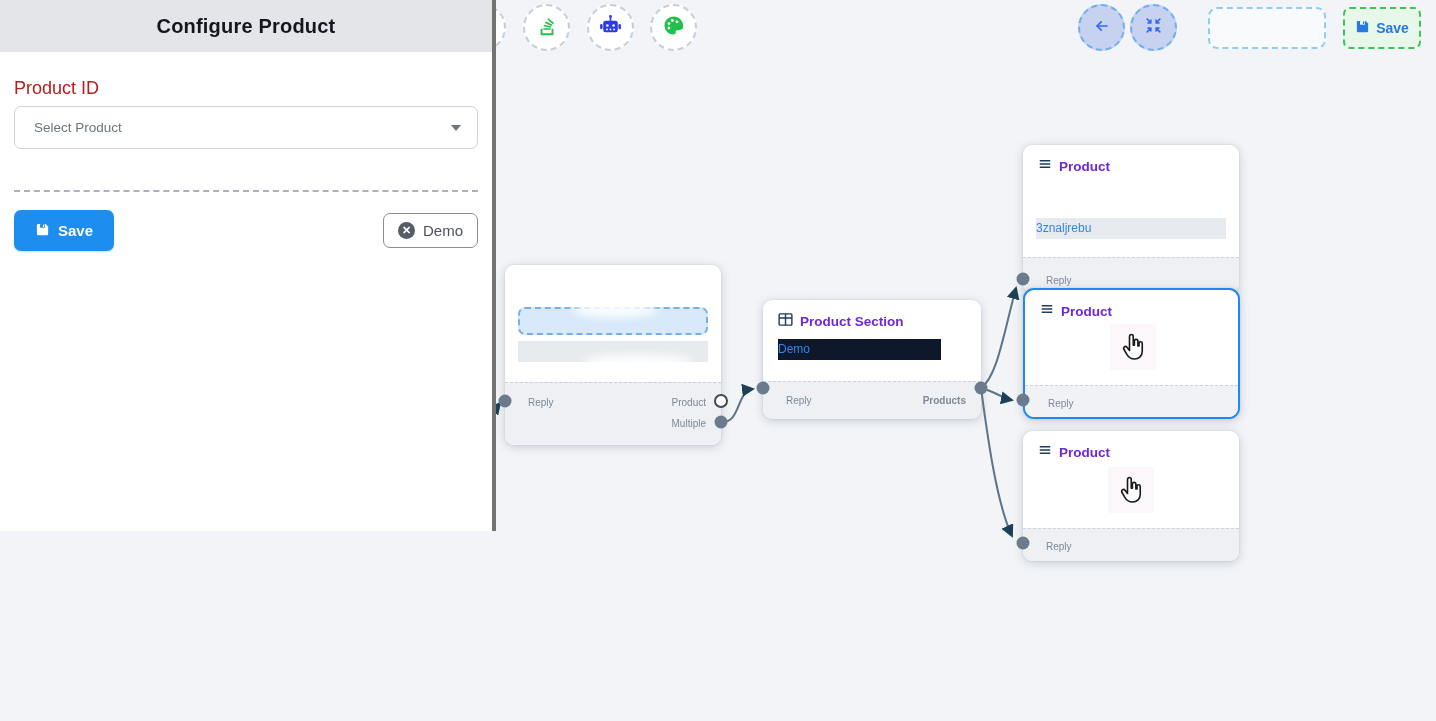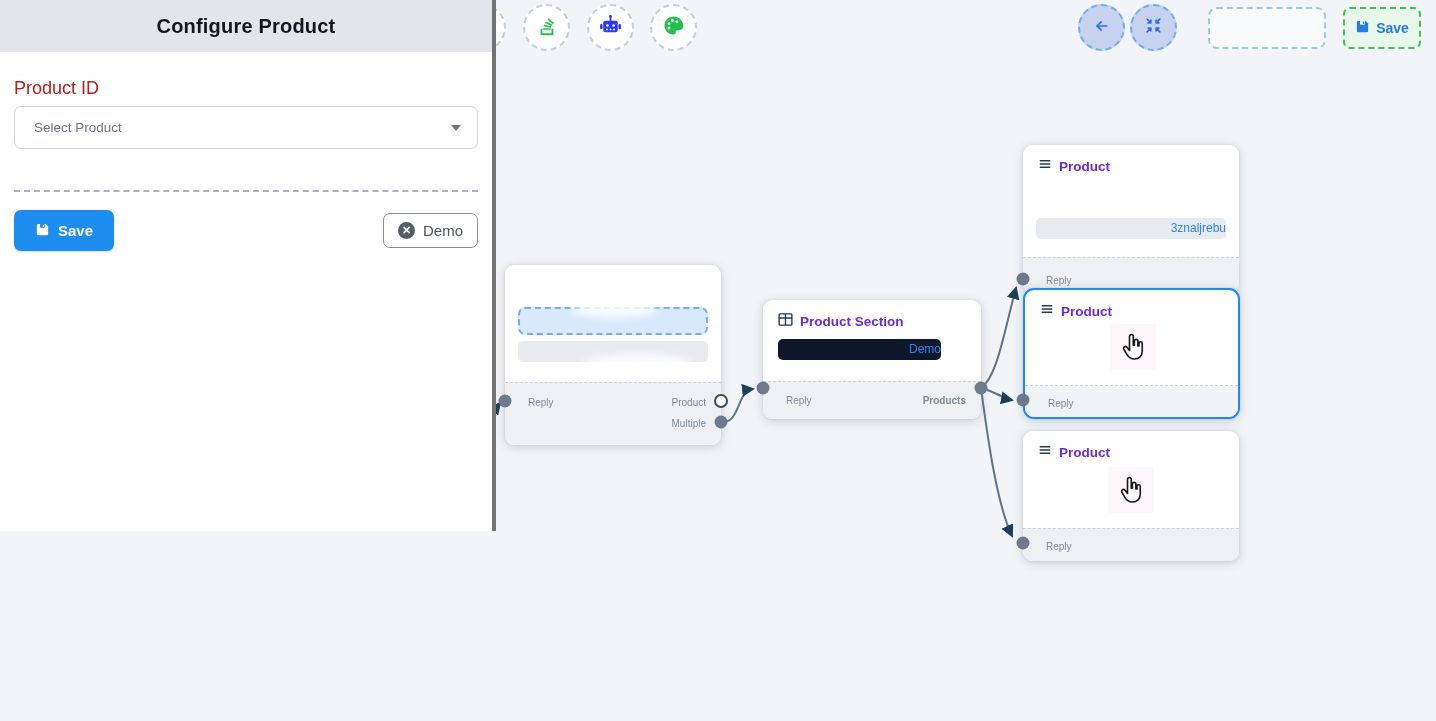--- a/index.html
+++ b/index.html
@@ -65,21 +65,21 @@
   .n-catalog .node-footer { top:117px; }
   .n-catalog .l-reply { left:23px; top:14px; }
   .n-catalog .l-single { right:15px; top:14px; }
   .n-catalog .l-multiple { right:15px; top:35px; }
 
   .dashed-box { position:absolute; left:13px; top:42px; width:190px; height:28px; background:#d8e9fb;
                 border:2px dashed #79aee4; border-radius:7px; overflow:visible; }
   .dashed-box.blur::after { content:""; position:absolute; left:28%; top:-8px; width:46%; height:16px;
                 background:rgba(255,255,255,.95); filter:blur(5px); border-radius:50%; }
   .gray-box { position:absolute; left:13px; top:76px; width:190px; height:21px; background:#e8ebee;
-              border-radius:5px; font-size:12px; color:#2e86f0; text-align:right; line-height:21px; }
+              border-radius:0; font-size:12px; color:#2e86f0; text-align:left; line-height:21px; }
   .gray-box.blur::after { content:""; position:absolute; left:34%; bottom:-6px; width:58%; height:13px;
               background:rgba(255,255,255,.95); filter:blur(4px); border-radius:50%; }
 
   .n-psection { left:267px; top:300px; width:218px; height:119px; }
   .n-psection .node-footer { top:81px; }
   .n-psection .l-reply { left:23px; top:13px; }
   .n-psection .l-products { right:15px; top:13px;font-weight:bold; }
   .n-psection .demo-box { left:15px; top:39px; width:163px; background:#0f172a; }
 
   .n-product1 { left:527px; top:145px; width:216px; height:148px; }

